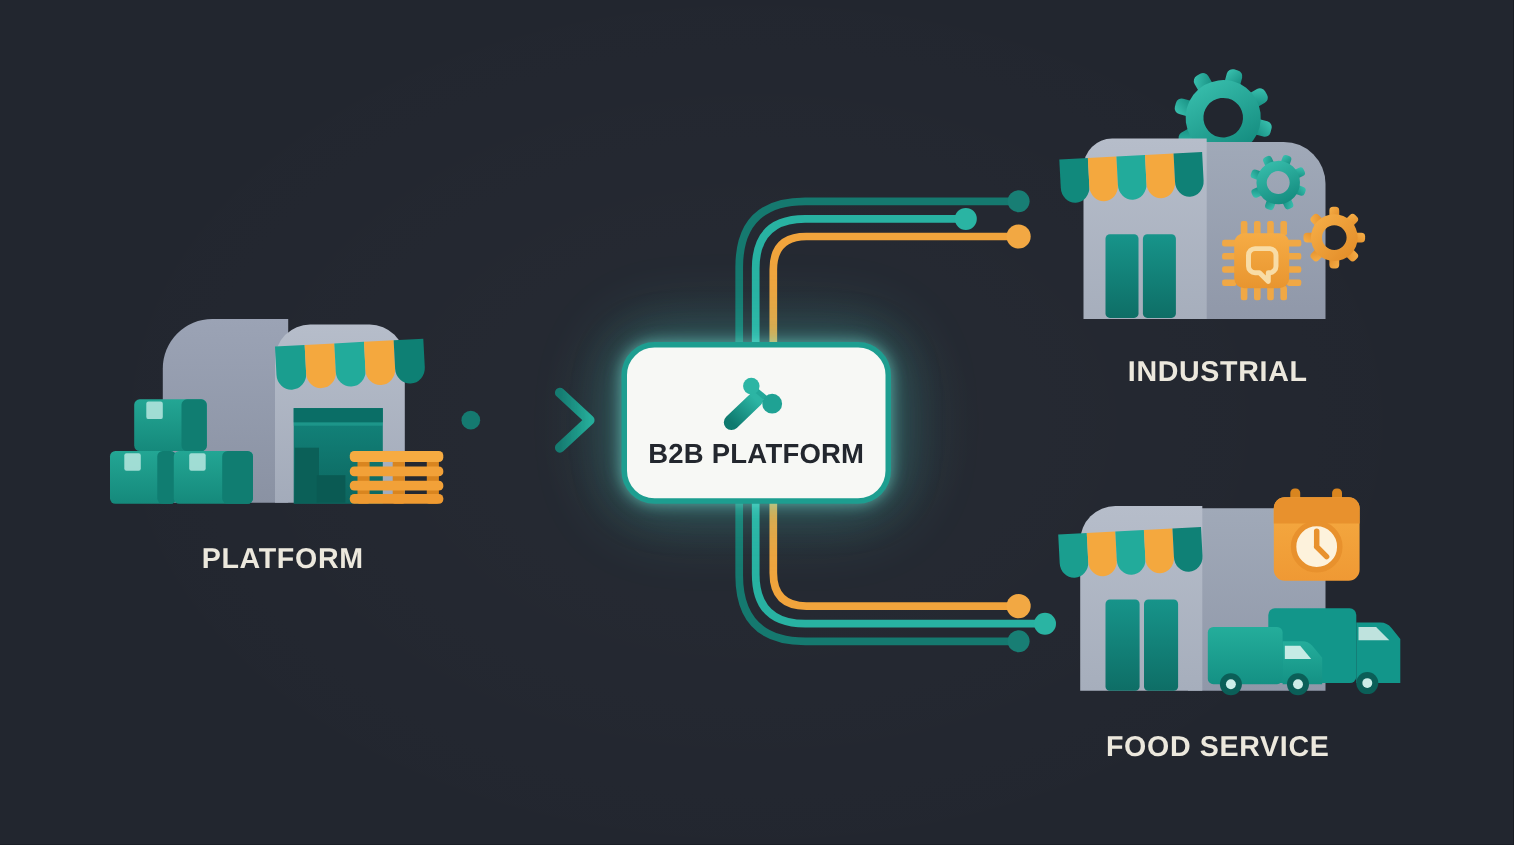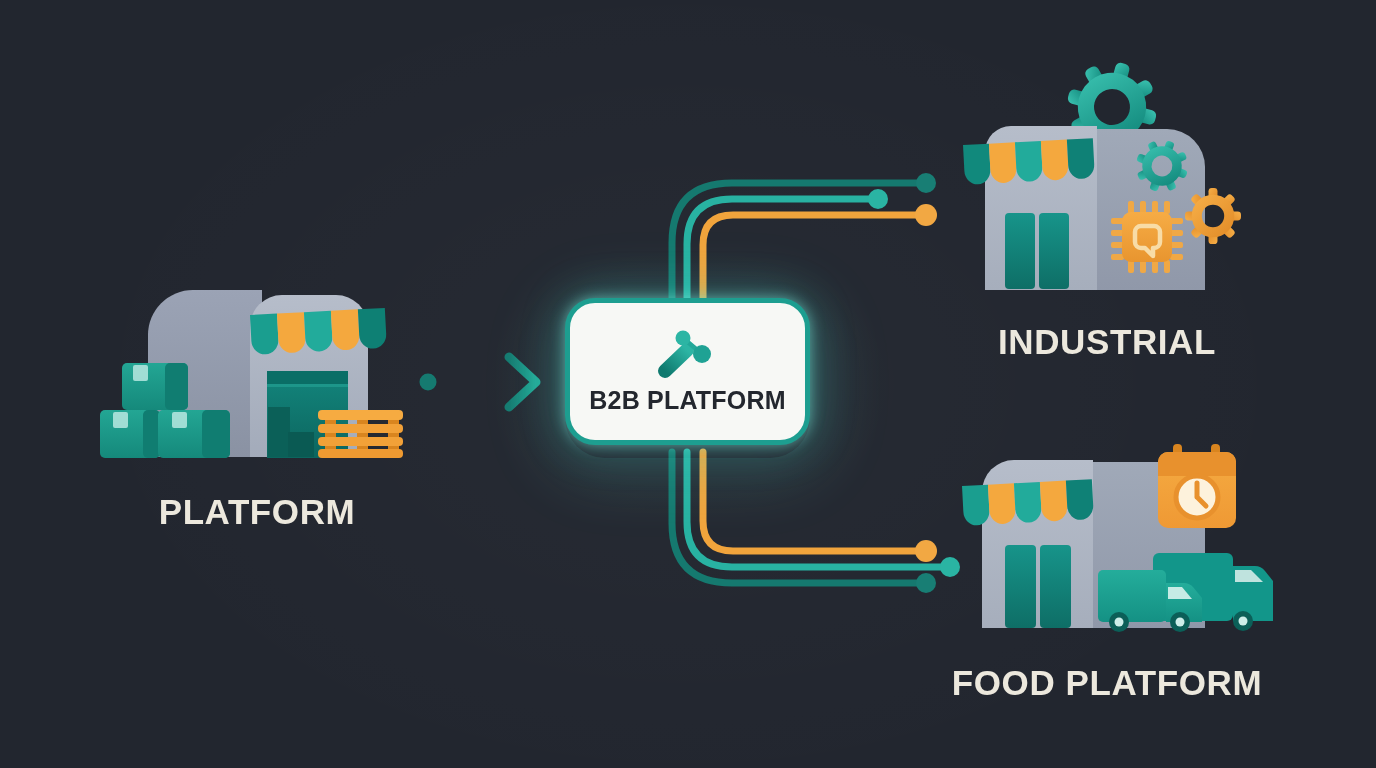--- a/index.html
+++ b/index.html
@@ -7,30 +7,30 @@
     position:relative; width:1376px; height:768px; overflow:hidden;
     background:
       radial-gradient(900px 600px at 50% 50%, rgba(255,255,255,0.025), rgba(0,0,0,0) 70%),
       #22262f;
     font-family:"Liberation Sans", sans-serif;
   }
   .abs{position:absolute;}
   #connector-layer{left:0;top:0;width:1376px;height:768px;z-index:1;}
   .node-label{
     position:absolute; transform:translateX(-50%);
-    font-weight:700; font-size:35px; letter-spacing:.6px;
+    font-weight:700; font-size:26px; letter-spacing:.6px;
     color:#ece8dd; white-space:nowrap; z-index:3;
   }
   #card-glow{
     left:565px; top:311px; width:245px; height:147px; z-index:2;
     border-radius:40px;
     box-shadow:0 0 60px 25px rgba(90,225,210,.14);
   }
   #platform-card{
-    left:565px; top:298px; width:245px; height:147px; z-index:3;
+    left:565px; top:311px; width:245px; height:147px; z-index:3;
     box-sizing:border-box;
     background:#f7f8f5;
     border:5px solid #1d9e90;
     border-radius:30px;
     box-shadow:0 0 14px rgba(130,240,225,.55), 0 0 45px rgba(64,215,200,.28);
   }
   #platform-card .hub-label{
     position:absolute; left:0; top:83px; width:100%;
     text-align:center; font-weight:700; font-size:25px;
     letter-spacing:.2px; color:#23272e;
@@ -320,15 +320,15 @@
       <path d="M223,152 h14 l10,12 h-24 z" fill="#c6ebe5"></path>
       <circle cx="174" cy="187" r="10" fill="#0b5f58"></circle>
         <circle cx="174" cy="187" r="4.5" fill="#cdeee9"></circle>
       <circle cx="235" cy="187" r="10" fill="#0b5f58"></circle>
         <circle cx="235" cy="187" r="4.5" fill="#cdeee9"></circle>
     </g>
   </svg>
 
   <div class="node-label" style="left:257px;top:492px">PLATFORM</div>
   <div class="node-label" style="left:1107px;top:322px">INDUSTRIAL</div>
-  <div class="node-label" style="left:1107px;top:663px">FOOD PLATFORM</div>
+  <div class="node-label" style="left:1107px;top:663px">FOOD SERVICE</div>
 
 </div>
 
 </body></html>

